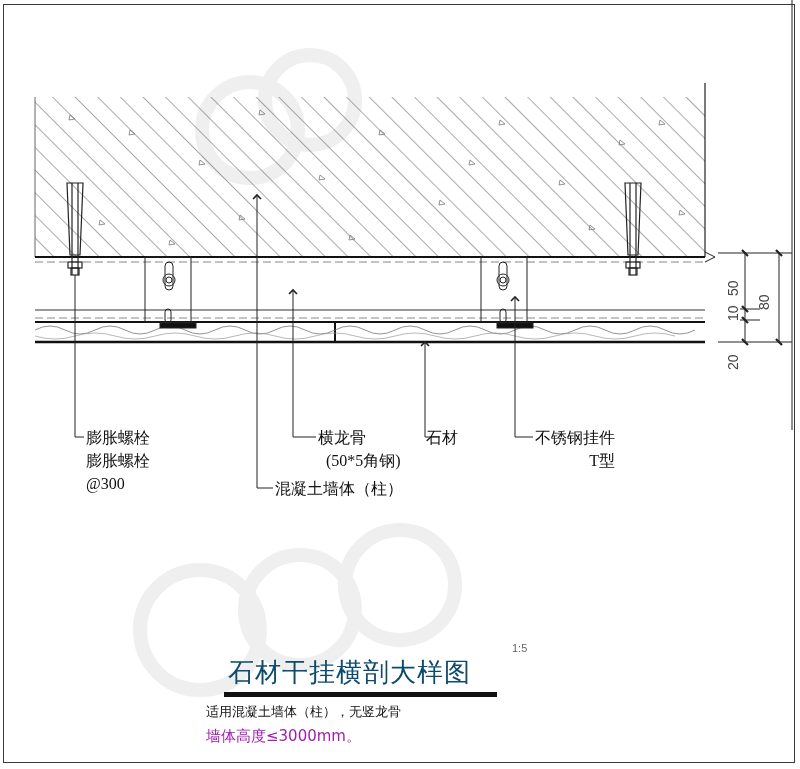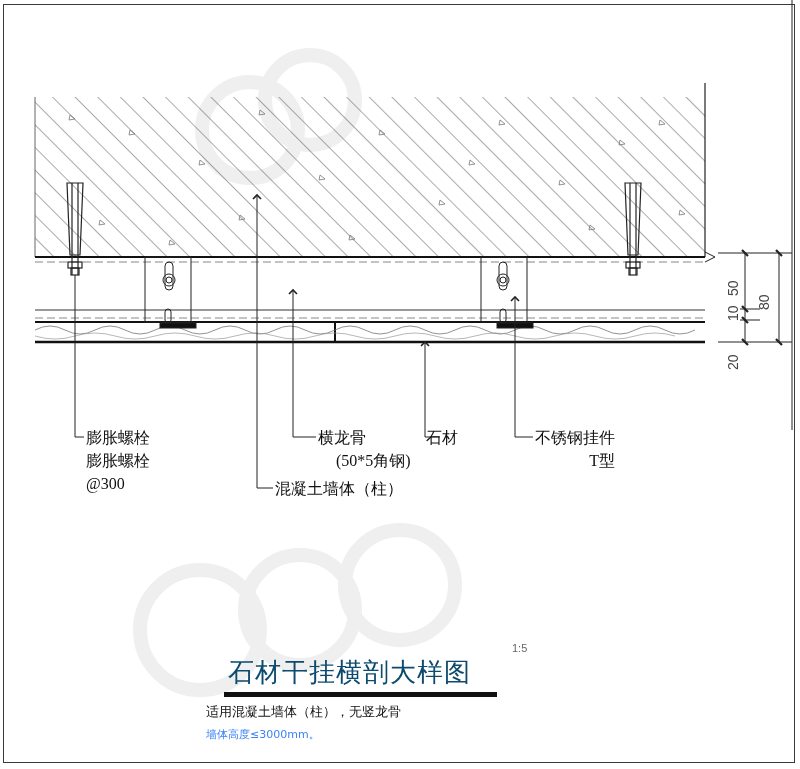--- a/index.html
+++ b/index.html
@@ -5,21 +5,21 @@
   html, body { margin:0; padding:0; background:#ffffff; }
   body { width:800px; height:769px; position:relative; overflow:hidden; font-family:"DejaVu Sans", sans-serif; }
   #frame { position:absolute; left:3px; top:4px; width:792px; height:759px; border:1px solid #3a3a3a; box-sizing:border-box; }
   svg#drawing { position:absolute; left:0; top:0; }
   .lbl { position:absolute; font-family:Liberation Serif, serif; font-size:16px; color:#111; line-height:23px; white-space:nowrap; }
   .dim { position:absolute; font-family:"Liberation Sans", sans-serif; font-size:14px; color:#444; transform:rotate(-90deg); transform-origin:left top; white-space:nowrap; }
   #title { position:absolute; left:228px; top:655px; font-family:"DejaVu Serif", serif; font-size:26px; color:#0c4a6e; letter-spacing:1px; white-space:nowrap; }
   #scale { position:absolute; left:512px; top:642px; font-family:"Liberation Sans", sans-serif; font-size:11px; color:#666; }
   #title-bar { position:absolute; left:224px; top:692px; width:273px; height:5px; background:#111; }
   #note1 { position:absolute; left:206px; top:703px; font-size:13px; color:#111; white-space:nowrap; }
-  #note2 { position:absolute; left:206px; top:727px; font-size:11px; color:#3b82f6; white-space:nowrap; }
+  #note2 { position:absolute; left:206px; top:727px; font-size:15px; color:#a21caf; white-space:nowrap; }
 </style>
 </head>
 <body>
 
 <div id="frame"></div>
 
 <svg id="drawing" width="800" height="769" viewBox="0 0 800 769">
   <defs>
     <pattern id="hatch" patternUnits="userSpaceOnUse" width="16" height="16" patternTransform="rotate(-45)">
       <line x1="0" y1="0" x2="0" y2="16" stroke="#555" stroke-width="1"></line>
@@ -153,21 +153,21 @@
 <span class="dim" style="left:756px;top:310px;">80</span>
 
 <div class="lbl" style="left:86px;top:426px;">
   <div>膨胀螺栓</div>
   <div>膨胀螺栓</div>
   <div>@300</div>
 </div>
 <div class="lbl" style="left:275px;top:477px;">混凝土墙体（柱）</div>
 <div class="lbl" style="left:318px;top:426px;">
   <div>横龙骨</div>
-  <div style="margin-left:18px;">(50*5角钢)</div>
+  <div style="margin-left:8px;">(50*5角钢)</div>
 </div>
 <div class="lbl" style="left:426px;top:426px;">石材</div>
 <div class="lbl" style="left:535px;top:426px;">
   <div>不锈钢挂件</div>
   <div style="margin-left:4px;text-align:right;">T型</div>
 </div>
 
 <div id="title">石材干挂横剖大样图</div>
 <div id="scale">1:5</div>
 <div id="title-bar"></div>

